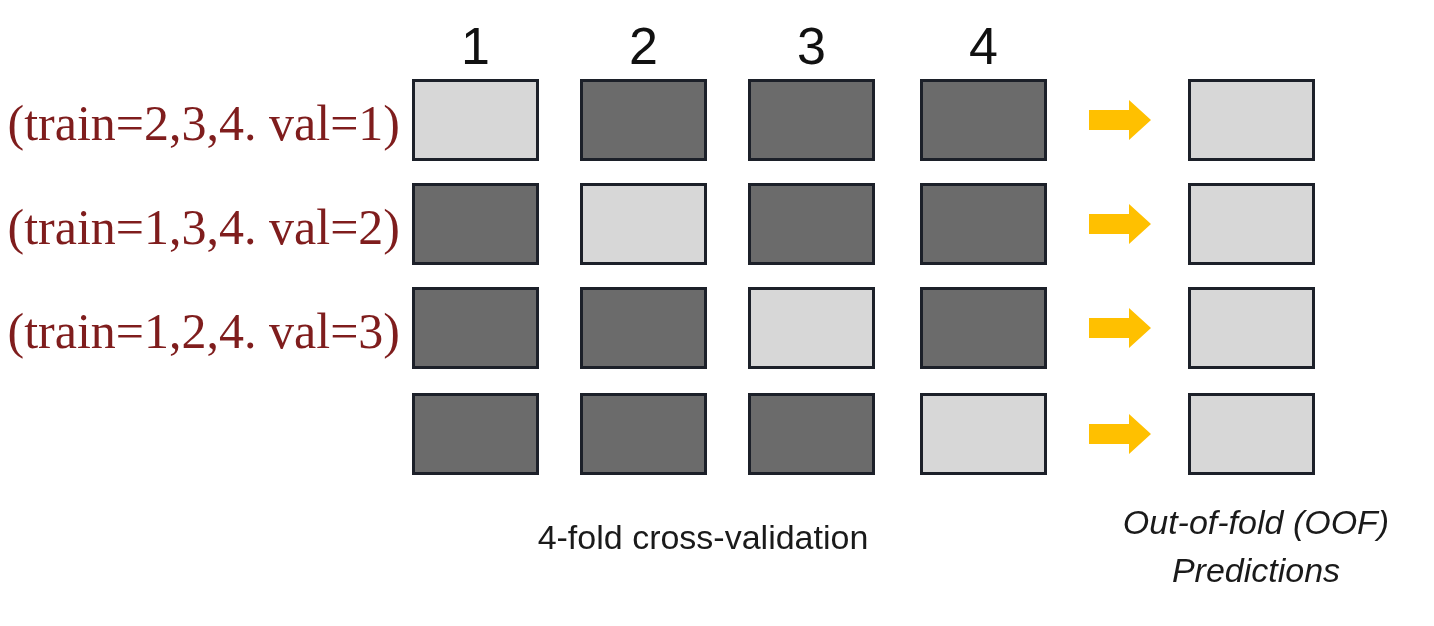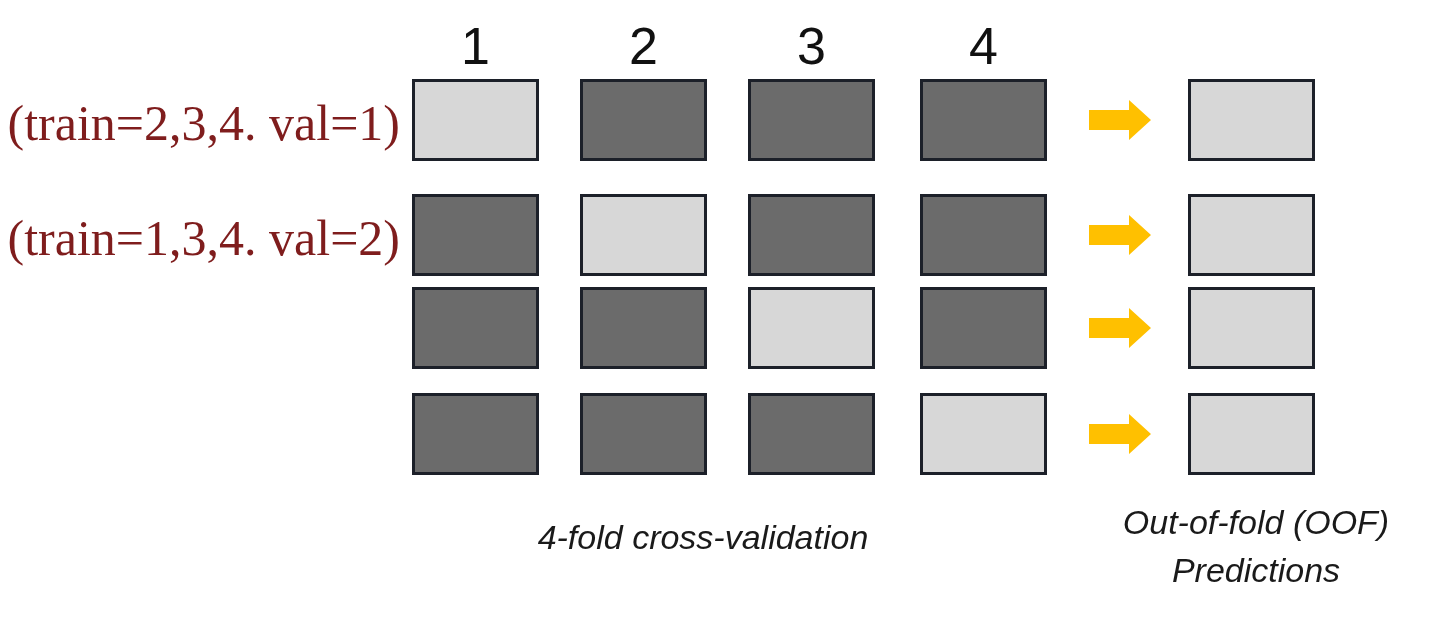--- a/index.html
+++ b/index.html
@@ -13,40 +13,40 @@
   
   .hdr{
     position:absolute;top:16px;width:127px;height:60px;
     text-align:center;line-height:60px;
     font-size:52px;color:#111111;
     font-family:"Liberation Sans",sans-serif;
   }
   .h0{left:412px}.h1{left:580px}.h2{left:748px}.h3{left:920px}
   
   .row{position:absolute;left:0;width:100%;height:82px;}
-  .r0{top:79px}.r1{top:194px}.r2{top:287px}.r3{top:393px}
+  .r0{top:79px}.r1{top:183px}.r2{top:287px}.r3{top:393px}
   .row-label{
     position:absolute;left:0;top:0;width:400px;height:82px;
     display:flex;align-items:center;justify-content:flex-end;
     padding-top:6px;box-sizing:border-box;white-space:nowrap;
     font-family:Liberation Serif, serif;font-size:50px;color:#7f1d1d;padding-left:12px;
   }
   .cell{
     position:absolute;top:0;width:127px;height:82px;
     border:3px solid var(--box_border);box-sizing:border-box;
   }
   .c0{left:412px}.c1{left:580px}.c2{left:748px}.c3{left:920px}
   .train{background:var(--train_fill);}
   .val{background:var(--val_fill);}
   .oof{left:1188px;background:var(--oof_fill);}
   .arrow{position:absolute;left:1089px;top:21px;width:62px;height:40px;}
   
   .caption-cv{
     position:absolute;left:403px;top:518px;width:600px;
-    text-align:center;font-style:italic;font-size:34px;color:#1a1a1a;
+    text-align:center;font-size:34px;color:#1a1a1a;
     font-family:"Liberation Sans",sans-serif;white-space:nowrap;
   }
   .caption-oof{
     position:absolute;left:1056px;top:498px;width:400px;
     text-align:center;font-style:italic;font-size:34px;line-height:48px;
     color:#1a1a1a;font-family:"Liberation Sans",sans-serif;
   }
 </style>
 </head>
 <body>
@@ -77,20 +77,21 @@
         <div class="cell c0 train"></div>
         <div class="cell c1 val"></div>
         <div class="cell c2 train"></div>
         <div class="cell c3 train"></div>
         <svg class="arrow" viewBox="0 0 62 40">
           <polygon points="0,10 40,10 40,0 62,20 40,40 40,30 0,30" fill="var(--arrow)"></polygon>
         </svg>
         <div class="cell oof"></div>
       </div>
       <div class="row r2">
+        <div class="row-label">(train=1,2,4. val=3)</div>
         <div class="cell c0 train"></div>
         <div class="cell c1 train"></div>
         <div class="cell c2 val"></div>
         <div class="cell c3 train"></div>
         <svg class="arrow" viewBox="0 0 62 40">
           <polygon points="0,10 40,10 40,0 62,20 40,40 40,30 0,30" fill="var(--arrow)"></polygon>
         </svg>
         <div class="cell oof"></div>
       </div>
       <div class="row r3">

